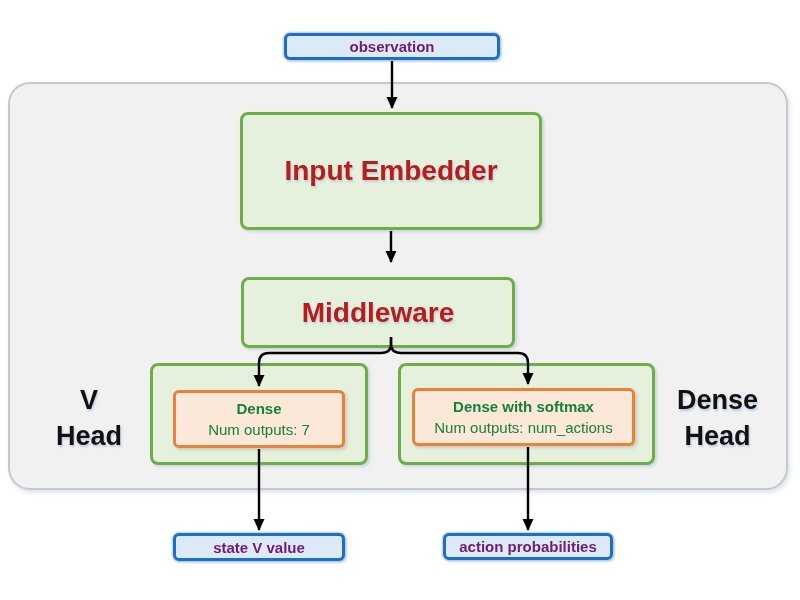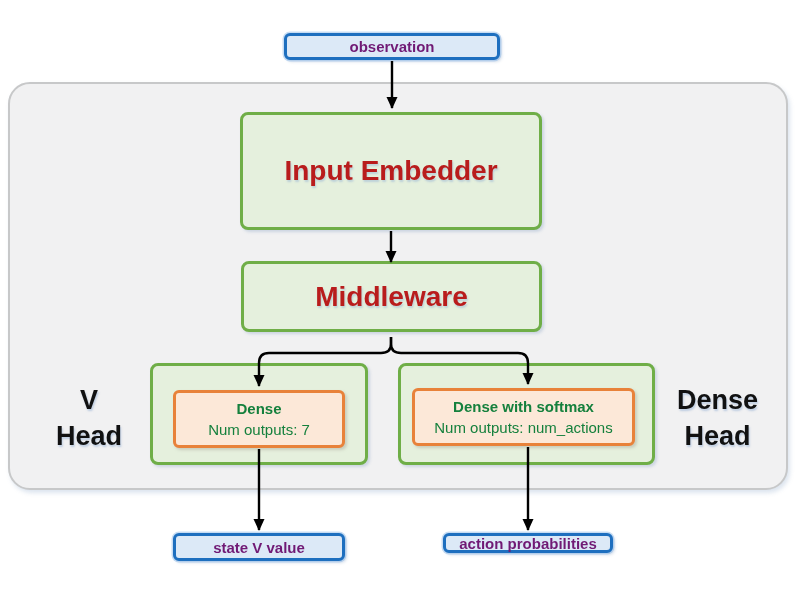--- a/index.html
+++ b/index.html
@@ -116,21 +116,21 @@
   <div class="network-container"></div>
 
   <div class="io-box" style="left:284px; top:33px; width:216px; height:27px;">
     <span>observation</span>
   </div>
 
   <div class="block-box" style="left:240px; top:112px; width:302px; height:118px;">
     <span>Input Embedder</span>
   </div>
 
-  <div class="block-box" style="left:241px; top:261px; width:301px; height:71px;">
+  <div class="block-box" style="left:241px; top:277px; width:274px; height:71px;">
     <span>Middleware</span>
   </div>
 
   <div class="block-box head-box" style="left:150px; top:363px; width:218px; height:102px;"></div>
 
   <div class="layer-box" style="left:173px; top:390px; width:172px; height:58px;">
     <span class="layer-title">Dense</span>
     <span class="layer-subtitle">Num outputs: 7</span>
   </div>
 
@@ -148,21 +148,21 @@
 
   <div class="head-label" style="left:655px; top:382px; width:125px;">
     <span>Dense</span>
     <span>Head</span>
   </div>
 
   <div class="io-box" style="left:173px; top:533px; width:172px; height:28px;">
     <span>state V value</span>
   </div>
 
-  <div class="io-box" style="left:443px; top:533px; width:170px; height:20px;">
+  <div class="io-box" style="left:443px; top:533px; width:170px; height:27px;">
     <span>action probabilities</span>
   </div>
 
   <svg id="arrows" viewBox="0 0 800 600">
     <defs>
       <marker id="ah" markerUnits="userSpaceOnUse" markerWidth="14" markerHeight="13" refX="11" refY="5.5" orient="auto">
         <path class="arrowhead" d="M0,0 L12,5.5 L0,11 Z"></path>
       </marker>
     </defs>
     <path class="arrow" marker-end="url(#ah)" d="M392 61 L392 108"></path>

